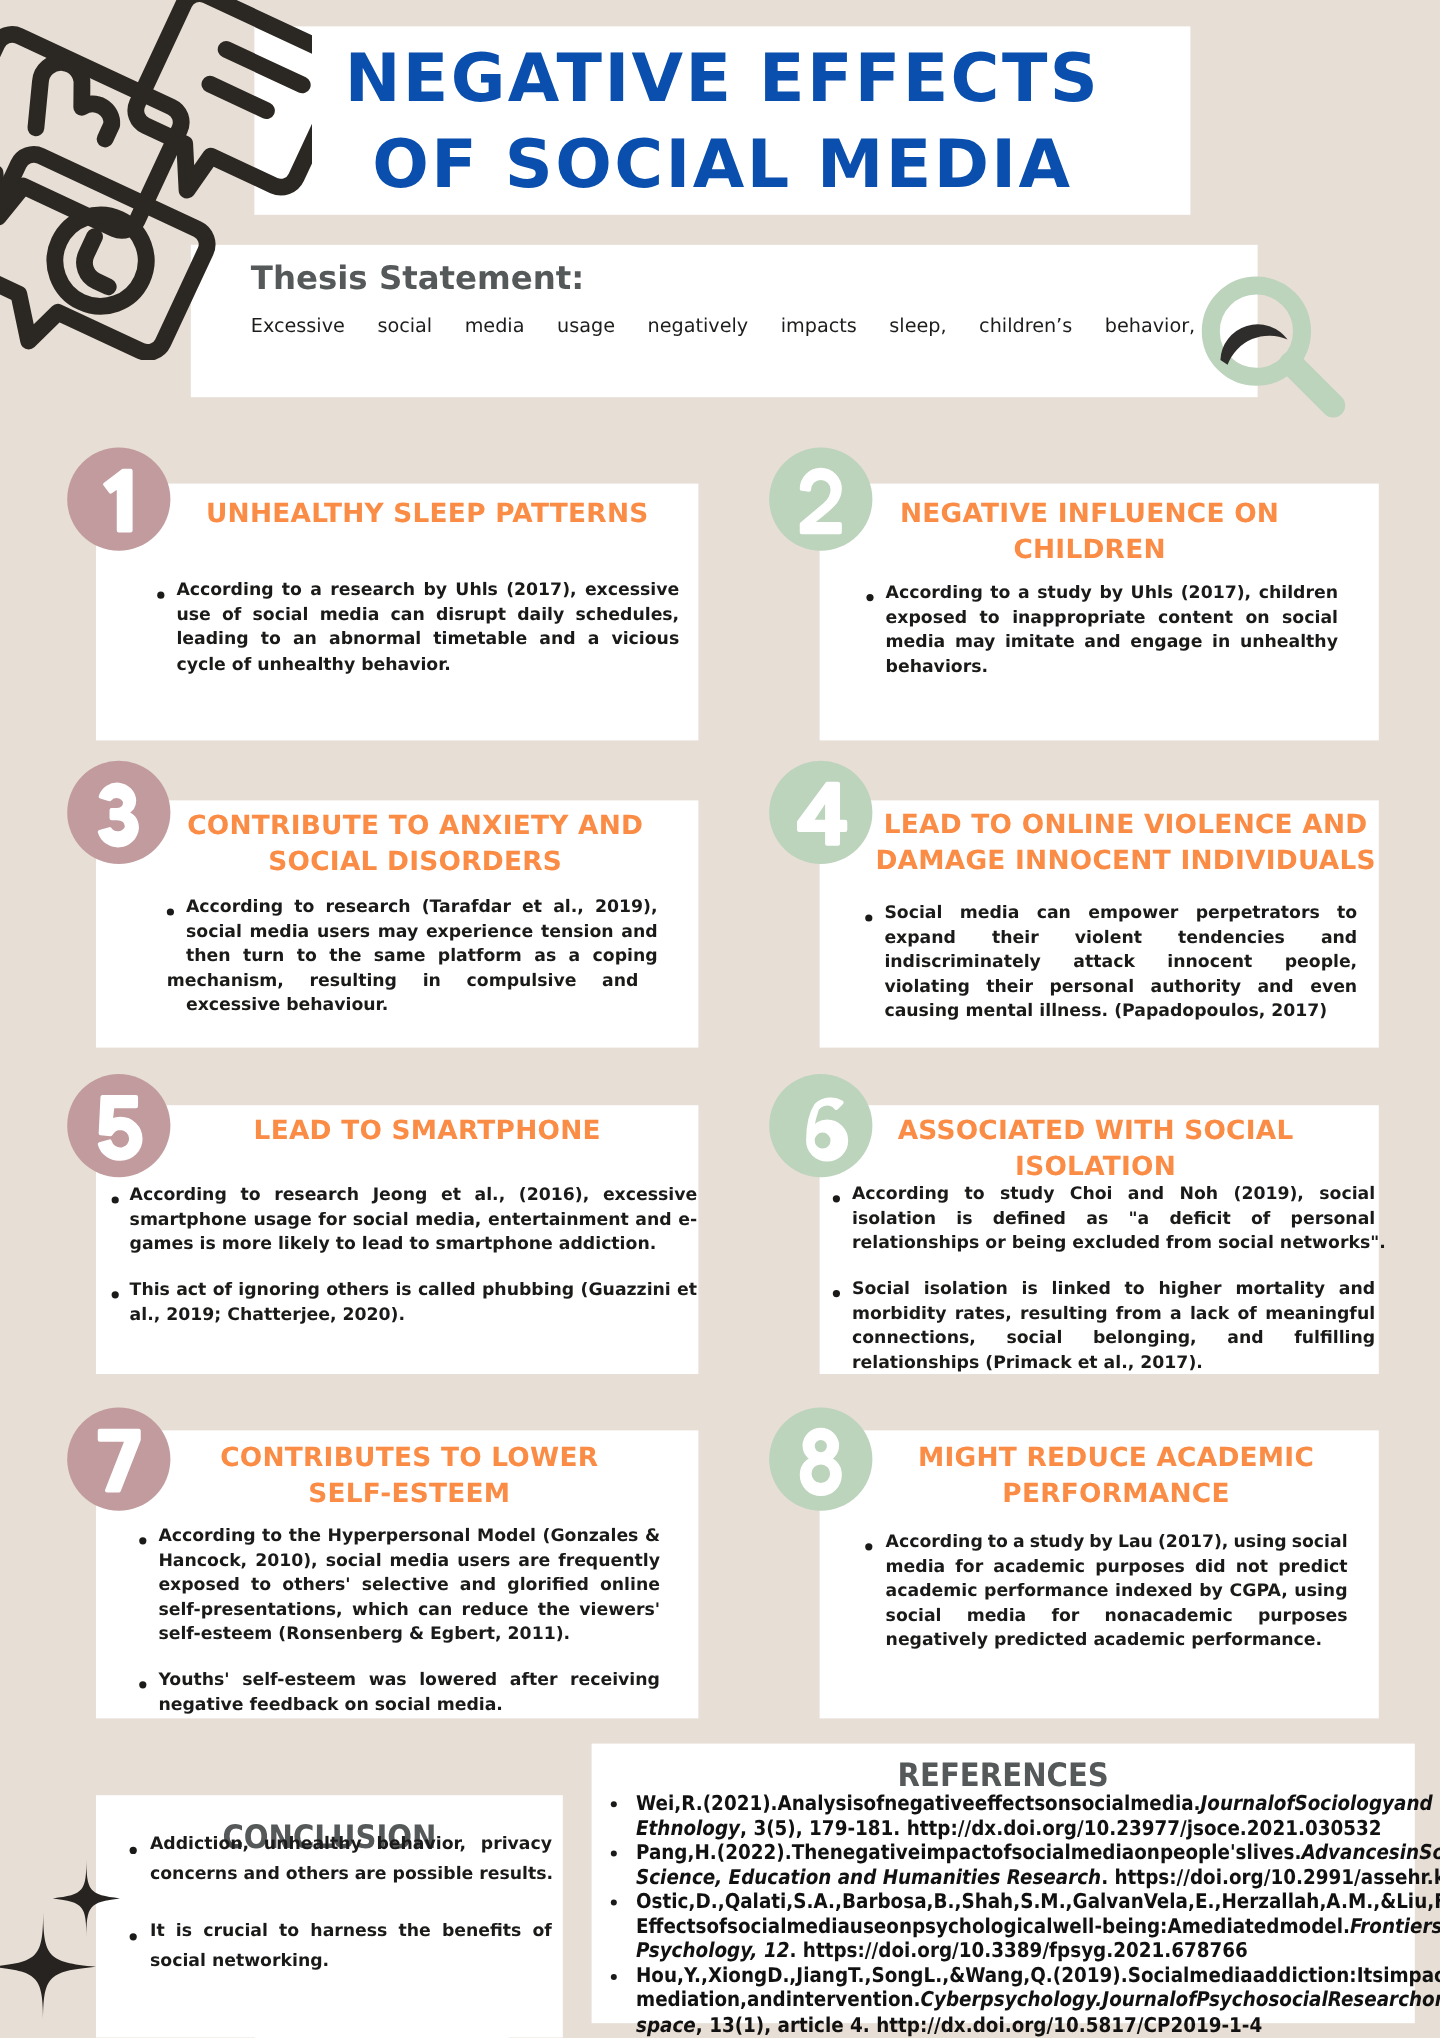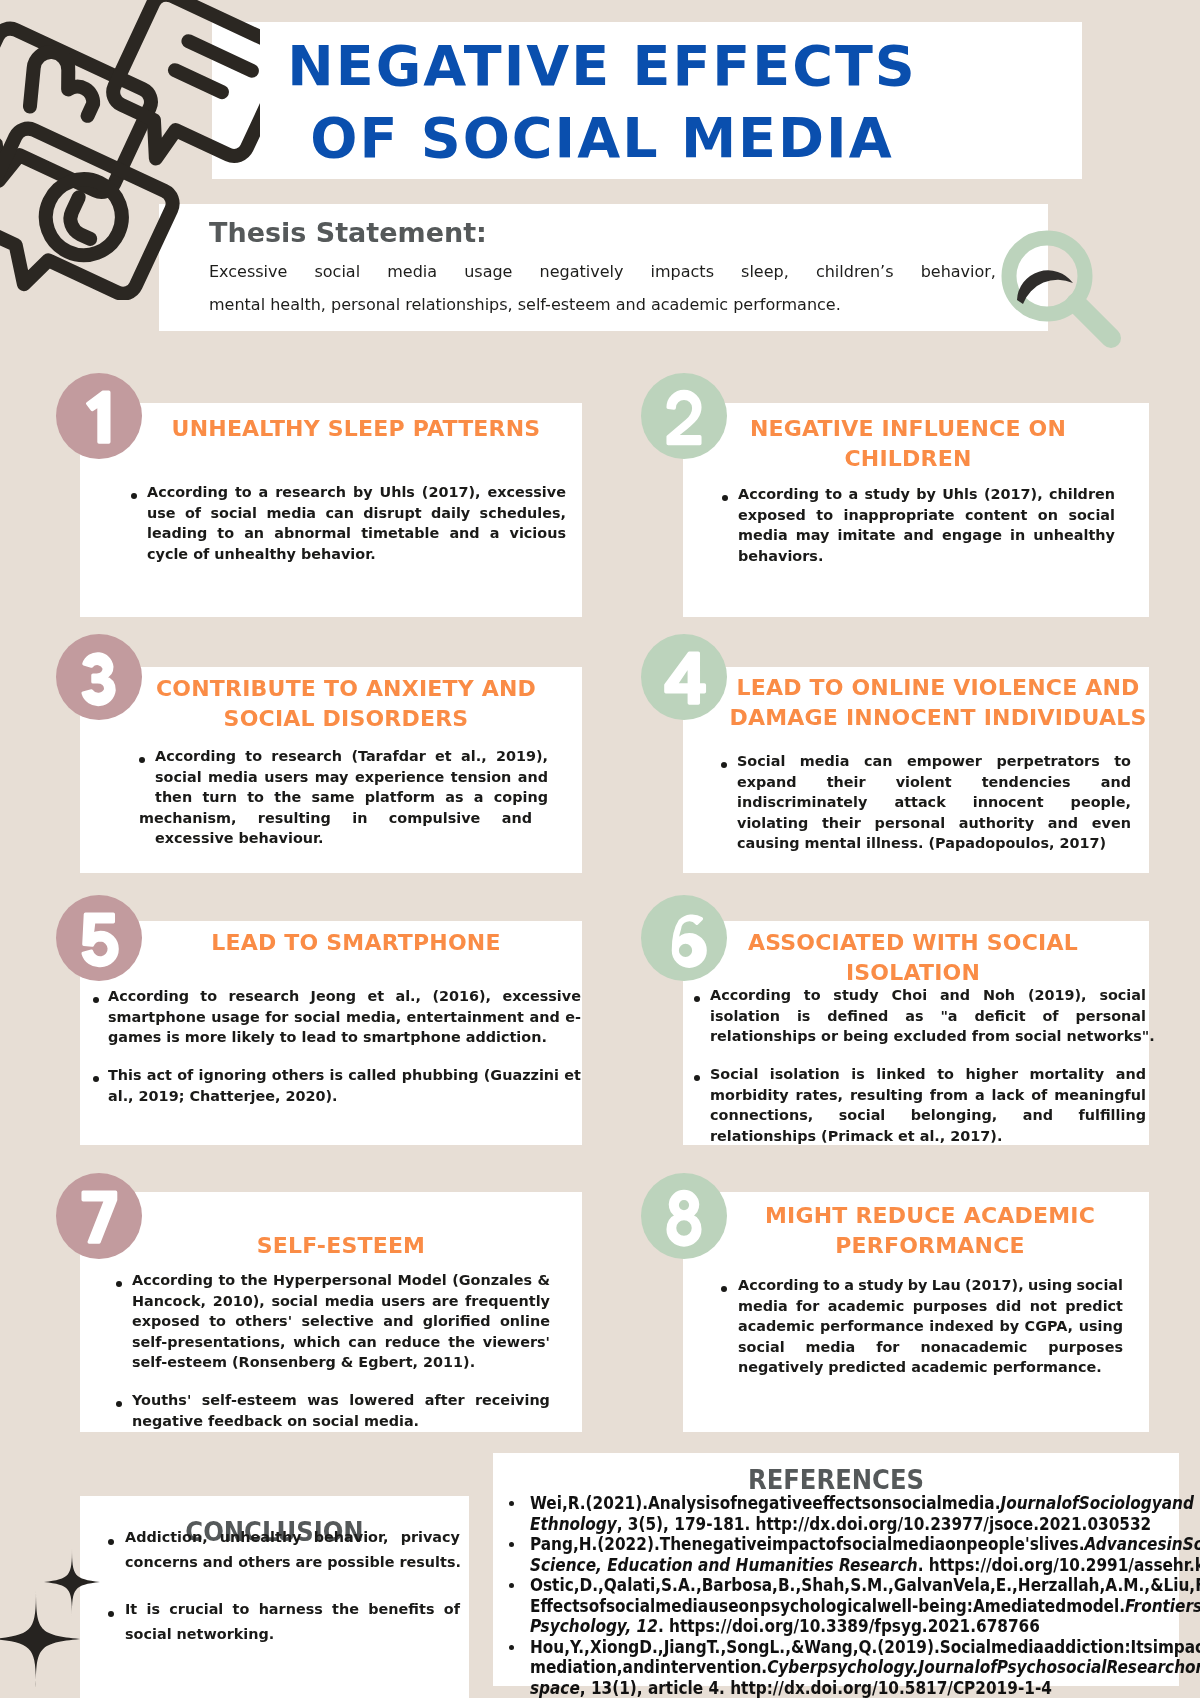--- a/index.html
+++ b/index.html
@@ -7,21 +7,21 @@
        font-family:"DejaVu Sans",sans-serif;overflow:hidden;position:relative;}
   .page{position:absolute;left:0;top:0;width:1200px;height:1698px;}
   .card{position:absolute;background:#fff;}
   .deco{position:absolute;z-index:5;}
   
   .jl{position:absolute;display:flex;white-space:pre;}
   .jl.j{justify-content:space-between;}
   .jl.l{justify-content:flex-start;}
 
   
-  #title-box{left:212px;top:22px;width:870px;height:157px;}
+  #title-box{left:212px;top:22px;width:780px;height:157px;}
   .title-line{position:absolute;left:0;width:780px;text-align:center;
      color:#0A4FAE;font-weight:bold;font-size:55.5px;letter-spacing:2px;
      line-height:1;}
   #title-l1{top:16px;}
   #title-l2{top:88px;}
 
   #thesis-box{left:159px;top:204px;width:889px;height:127px;}
   #thesis-label{position:absolute;left:50px;top:13px;font-size:27px;font-weight:bold;color:#55595A;}
   .thesis-line{position:absolute;left:50px;font-size:16px;color:#1d1d1b;}
 
@@ -75,21 +75,20 @@
   </g>
  </g>
 </svg>
 <div class="card" id="title-box">
 <div class="title-line" id="title-l1">NEGATIVE EFFECTS</div>
 <div class="title-line" id="title-l2">OF SOCIAL MEDIA</div>
 </div>
 <div class="card" id="thesis-box">
 <div id="thesis-label">Thesis Statement:</div>
 <div class="jl j thesis-line" style="left:50px;top:58px;width:787px;"><span>Excessive</span><span>social</span><span>media</span><span>usage</span><span>negatively</span><span>impacts</span><span>sleep,</span><span>children’s</span><span>behavior,</span></div>
-<div class="jl l thesis-line" style="left:50px;top:91px;width:787px;"><span>mental health, personal relationships, self-esteem and academic performance.</span></div>
 </div>
 <div class="sec-card" style="left:80px;top:403px;width:502px;height:214px;"></div>
 <div class="num-circle pink" style="left:56px;top:373px;">
       <svg class="digit" viewBox="-64 -47 228 228">
         <path d="M20 34 L60 4 L76 4 L76 136 L50 136 L50 38 L32 50 Z" fill="#fff" stroke="#fff" stroke-width="9" stroke-linejoin="round"></path>
       </svg>
     </div>
 <div class="sec-title" style="left:121px;top:414px;width:470px;">UNHEALTHY SLEEP PATTERNS</div>
 <div class="bullet" style="left:131px;top:493px;"></div>
 <div class="jl j bline" style="left:147px;top:484px;width:419px;"><span>According</span><span>to</span><span>a</span><span>research</span><span>by</span><span>Uhls</span><span>(2017),</span><span>excessive</span></div>
@@ -173,20 +172,21 @@
 <div class="jl j bline" style="left:710px;top:1086.8px;width:436px;"><span>morbidity</span><span>rates,</span><span>resulting</span><span>from</span><span>a</span><span>lack</span><span>of</span><span>meaningful</span></div>
 <div class="jl j bline" style="left:710px;top:1107.3999999999999px;width:436px;"><span>connections,</span><span>social</span><span>belonging,</span><span>and</span><span>fulfilling</span></div>
 <div class="jl l bline" style="left:710px;top:1127.9999999999998px;width:436px;"><span>relationships (Primack et al., 2017).</span></div>
 
 <div class="sec-card" style="left:80px;top:1192px;width:502px;height:240px;"></div>
 <div class="num-circle pink" style="left:56px;top:1173px;">
       <svg class="digit" viewBox="-64 -47 228 228">
         <path d="M8 4 L94 4 L94 24 L50 136 L24 136 L68 24 L8 24 Z" fill="#fff" stroke="#fff" stroke-width="9" stroke-linejoin="round"></path>
       </svg>
     </div>
+<div class="sec-title" style="left:121px;top:1201px;width:440px;">CONTRIBUTES TO LOWER</div>
 <div class="sec-title" style="left:121px;top:1231px;width:440px;">SELF-ESTEEM</div>
 <div class="bullet" style="left:116px;top:1281px;"></div>
 <div class="jl j bline" style="left:132px;top:1272px;width:418px;"><span>According</span><span>to</span><span>the</span><span>Hyperpersonal</span><span>Model</span><span>(Gonzales</span><span>&amp;</span></div>
 <div class="jl j bline" style="left:132px;top:1292.6px;width:418px;"><span>Hancock,</span><span>2010),</span><span>social</span><span>media</span><span>users</span><span>are</span><span>frequently</span></div>
 <div class="jl j bline" style="left:132px;top:1313.1999999999998px;width:418px;"><span>exposed</span><span>to</span><span>others'</span><span>selective</span><span>and</span><span>glorified</span><span>online</span></div>
 <div class="jl j bline" style="left:132px;top:1333.7999999999997px;width:418px;"><span>self-presentations,</span><span>which</span><span>can</span><span>reduce</span><span>the</span><span>viewers'</span></div>
 <div class="jl l bline" style="left:132px;top:1354.3999999999996px;width:418px;"><span>self-esteem (Ronsenberg &amp; Egbert, 2011).</span></div>
 <div class="bullet" style="left:116px;top:1401.3999999999996px;"></div>
 <div class="jl j bline" style="left:132px;top:1392.3999999999996px;width:418px;"><span>Youths'</span><span>self-esteem</span><span>was</span><span>lowered</span><span>after</span><span>receiving</span></div>
 <div class="jl l bline" style="left:132px;top:1412.9999999999995px;width:418px;"><span>negative feedback on social media.</span></div>

